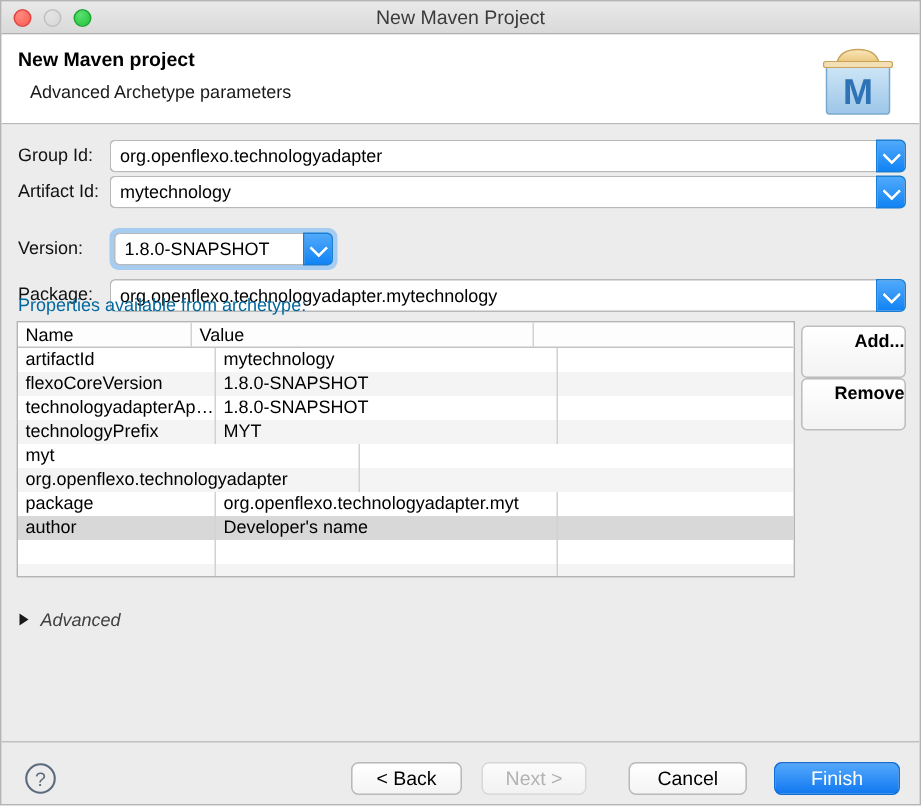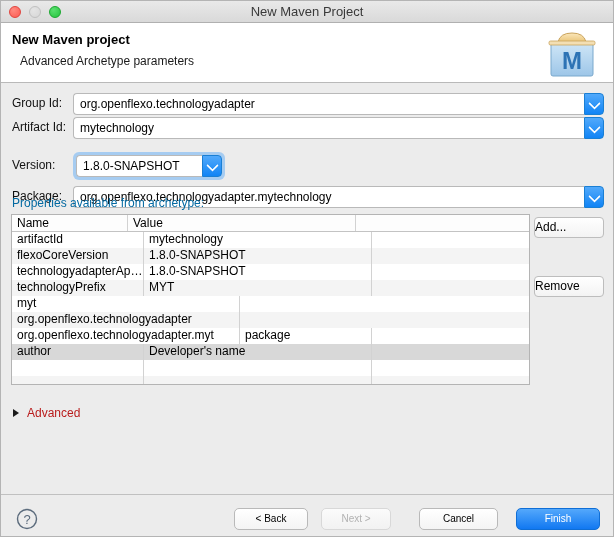--- a/index.html
+++ b/index.html
@@ -227,73 +227,74 @@
     text-overflow: ellipsis;
   }
   .td.c1 { width: 132px; }
   .td.c2 { width: 228px; }
   .td.c3 { width: 157px; border-right: none; }
 
   
   .side-btn {
     position: absolute;
     width: 70px;
-    height: 21px;
+    height: 35px;
     background: linear-gradient(to bottom, #ffffff 0%, #f3f3f3 100%);
     border: 1px solid #bdbdbd;
     border-radius: 4px;
     font-size: 12px;
     color: #000;
-    text-align: left;
+    text-align: right;
     line-height: 19px;
     box-sizing: border-box;
     cursor: default;
+    font-weight: bold;
   }
   #btn-add    { left: 533px; top: 134px; }
-  #btn-remove { left: 533px; top: 169px; margin-top: 24px; }
+  #btn-remove { left: 533px; top: 169px; }
 
   
   .advanced {
     position: absolute;
     left: 12px;
     top: 322px;
     height: 16px;
     display: flex;
     align-items: center;
     gap: 8px;
     cursor: default;
   }
   .tri {
     width: 0; height: 0;
     border-left: 6px solid #1a1a1a;
     border-top: 4px solid transparent;
     border-bottom: 4px solid transparent;
   }
-  .advanced .lbl { font-size: 12px; color: #b91c1c; }
+  .advanced .lbl { font-size: 12px; color: #404040; font-style: italic; }
 
   
   .footer {
     position: relative;
     height: 62px;
     background: #ececec;
     border-top: 1px solid #c0c0c0;
     box-sizing: border-box;
   }
   .help-icon {
     position: absolute;
     left: 15px;
     top: 13px;
     width: 22px; height: 22px;
   }
   .btn {
     position: absolute;
     top: 13px;
     height: 22px;
     border-radius: 5px;
-    font-size: 10px;
+    font-size: 13px;
     line-height: 20px;
     text-align: center;
     box-sizing: border-box;
     cursor: default;
     background: linear-gradient(to bottom, #ffffff 0%, #f4f4f4 100%);
     border: 1px solid #b9b9b9;
     color: #000;
   }
   #btn-back   { left: 233px; width: 74px; }
   #btn-next   { left: 320px; width: 70px; color: #b2b2b2; background: linear-gradient(to bottom,#fbfbfb,#f2f2f2); border-color: #d8d8d8; }
@@ -405,22 +406,22 @@
           </div>
           <div class="tr odd">
             <div class="td c2">myt</div>
             <div class="td c3"></div>
           </div>
           <div class="tr even">
             <div class="td c2">org.openflexo.technologyadapter</div>
             <div class="td c3"></div>
           </div>
           <div class="tr odd">
+            <div class="td c1">package</div>
             <div class="td c2">org.openflexo.technologyadapter.myt</div>
-            <div class="td c1">package</div>
             <div class="td c3"></div>
           </div>
           <div class="tr selected">
             <div class="td c1">author</div>
             <div class="td c2">Developer's name</div>
             <div class="td c3"></div>
           </div>
           <div class="tr odd">
             <div class="td c1"></div>
             <div class="td c2"></div>

